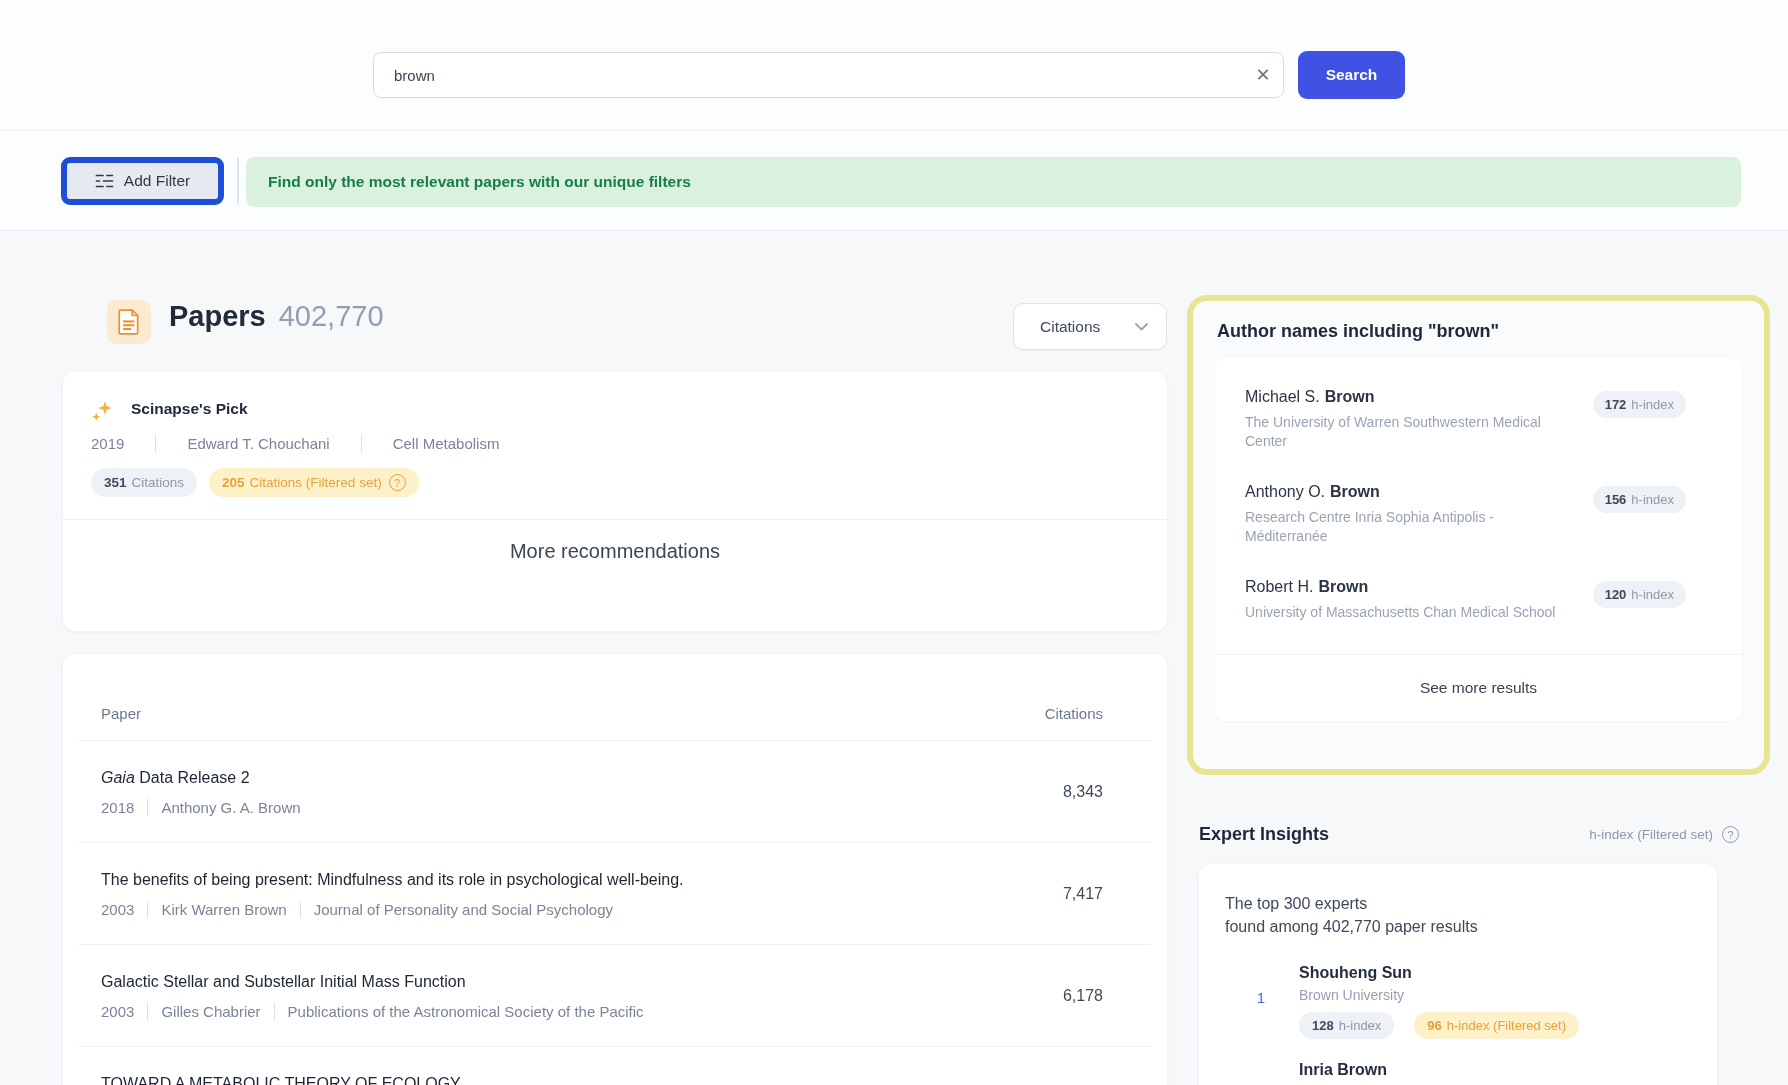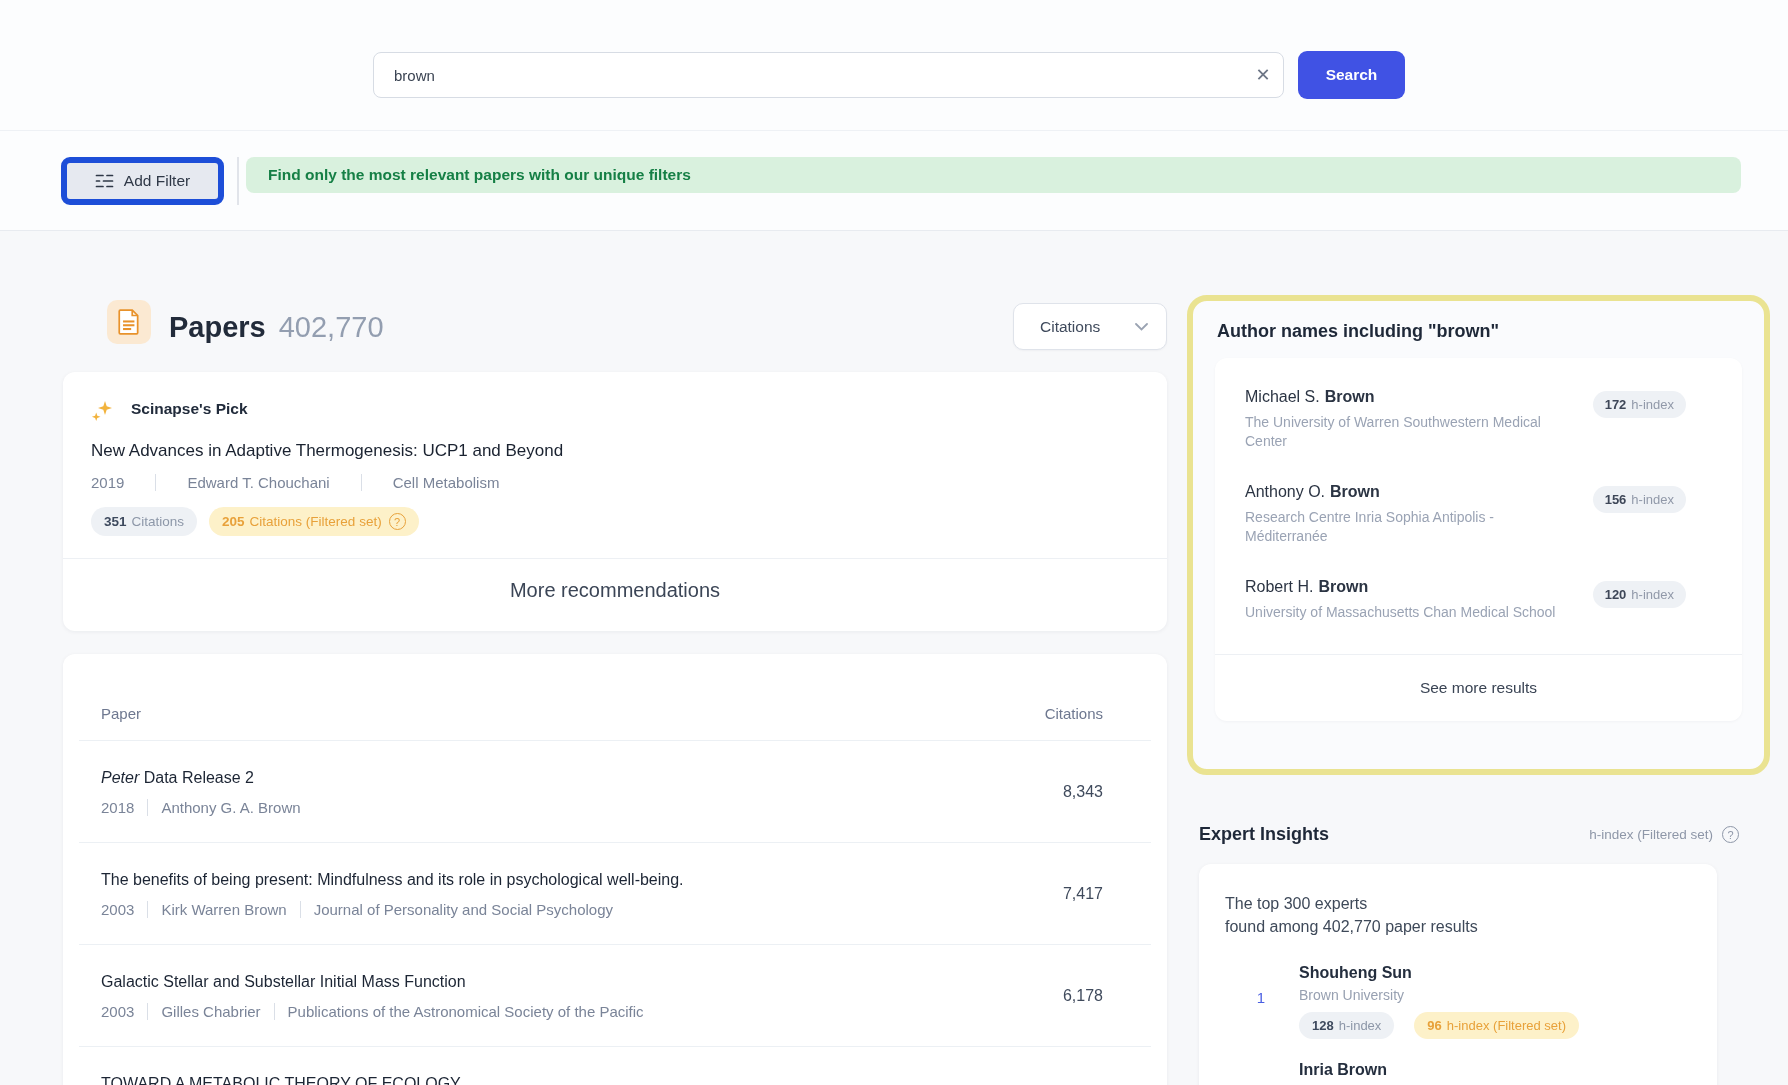--- a/index.html
+++ b/index.html
@@ -18,26 +18,26 @@
     color:#3a4352; padding:0 16px 0 20px; }
   .clear-x { width:40px; text-align:center; font-size:18px; color:#6d7686; cursor:pointer; }
   .search-btn { position:absolute; left:1298px; top:51px; width:107px; height:48px; background:#4052e4;
     border:none; border-radius:9px; color:#fff; font:700 15.5px "Liberation Sans",sans-serif; cursor:pointer; }
 
   
   .add-filter { position:absolute; left:61px; top:157px; width:163px; height:48px; background:#e6e9f0;
     border:6px solid #1d4ed8; border-radius:9px; display:flex; align-items:center; justify-content:center; gap:10px;
     font:15.5px "Liberation Sans",sans-serif; color:#2f3847; cursor:pointer; }
   .vline { position:absolute; left:237px; top:157px; width:2px; height:48px; background:#e1e4ea; }
-  .green-banner { position:absolute; left:246px; top:157px; width:1495px; height:36px; background:#d9f1de;
+  .green-banner { position:absolute; left:246px; top:157px; width:1495px; height:50px; background:#d9f1de;
     border-radius:8px; display:flex; align-items:center; padding-left:22px;
     font-weight:700; font-size:15.5px; color:#157f45; }
 
   
-  .papers-head { position:absolute; left:63px; top:300px; display:flex; align-items:flex-end;padding-left:44px; }
+  .papers-head { position:absolute; left:63px; top:300px; display:flex; align-items:flex-start;padding-left:44px; }
   .doc-badge { width:44px; height:44px; background:#fbe9d2; border-radius:10px; display:flex; align-items:center; justify-content:center; }
   .papers-title { font-size:29px; font-weight:700; color:#222b3a; margin-left:18px; }
   .papers-count { font-size:29px; font-weight:400; color:#939eb0; margin-left:13px; }
 
   .sort-dd { position:absolute; left:1013px; top:303px; width:154px; height:47px; background:#fff;
     border:1px solid #dfe3ea; border-radius:10px; box-shadow:0 1px 2px rgba(20,30,50,.04);
     display:flex; align-items:center; justify-content:space-between; padding:0 18px 0 26px;
     font-size:15.5px; color:#3f4a5c; cursor:pointer; }
 
   .card { position:absolute; background:#fff; border-radius:12px; box-shadow:0 1px 4px rgba(20,30,50,.06); }
@@ -159,21 +159,20 @@
   </div>
 
   <div class="card pick-card">
     <div class="pick-head">
       <svg width="22" height="22" viewBox="0 0 22 22" fill="#f2b33d">
         <path d="M14 1l1.7 5.3L21 8l-5.3 1.7L14 15l-1.7-5.3L7 8l5.3-1.7z"></path>
         <path d="M5.2 12.5l1.1 3.2 3.2 1.1-3.2 1.1-1.1 3.2-1.1-3.2L.9 16.8l3.2-1.1z"></path>
       </svg>
       <span>Scinapse's Pick</span>
     </div>
-    <div class="pick-title link">New Advances in Adaptive Thermogenesis: UCP1 and Beyond</div>
     <div class="meta-row pick-meta">
       <span>2019</span>
       <span class="vsep"></span>
       <span class="link">Edward T. Chouchani</span>
       <span class="vsep"></span>
       <span class="link">Cell Metabolism</span>
     </div>
     <div class="pick-badges">
       <span class="pill pill-gray">
         <b>351</b>
@@ -191,21 +190,21 @@
 
   <div class="card list-card">
     <div class="tbl-head">
       <span>Paper</span>
       <span>Citations</span>
     </div>
     <div class="rdiv"></div>
 
     <div class="prow">
       <div class="prow-title link">
-        <i>Peter</i><span> Data Release 2</span>
+        <i>Gaia</i><span> Data Release 2</span>
       </div>
       <div class="meta-row prow-meta">
         <span>2018</span>
         <span class="vsep"></span>
         <span class="link">Anthony G. A. Brown</span>
       </div>
       <span class="pcite">8,343</span>
     </div>
     <div class="rdiv"></div>
 

